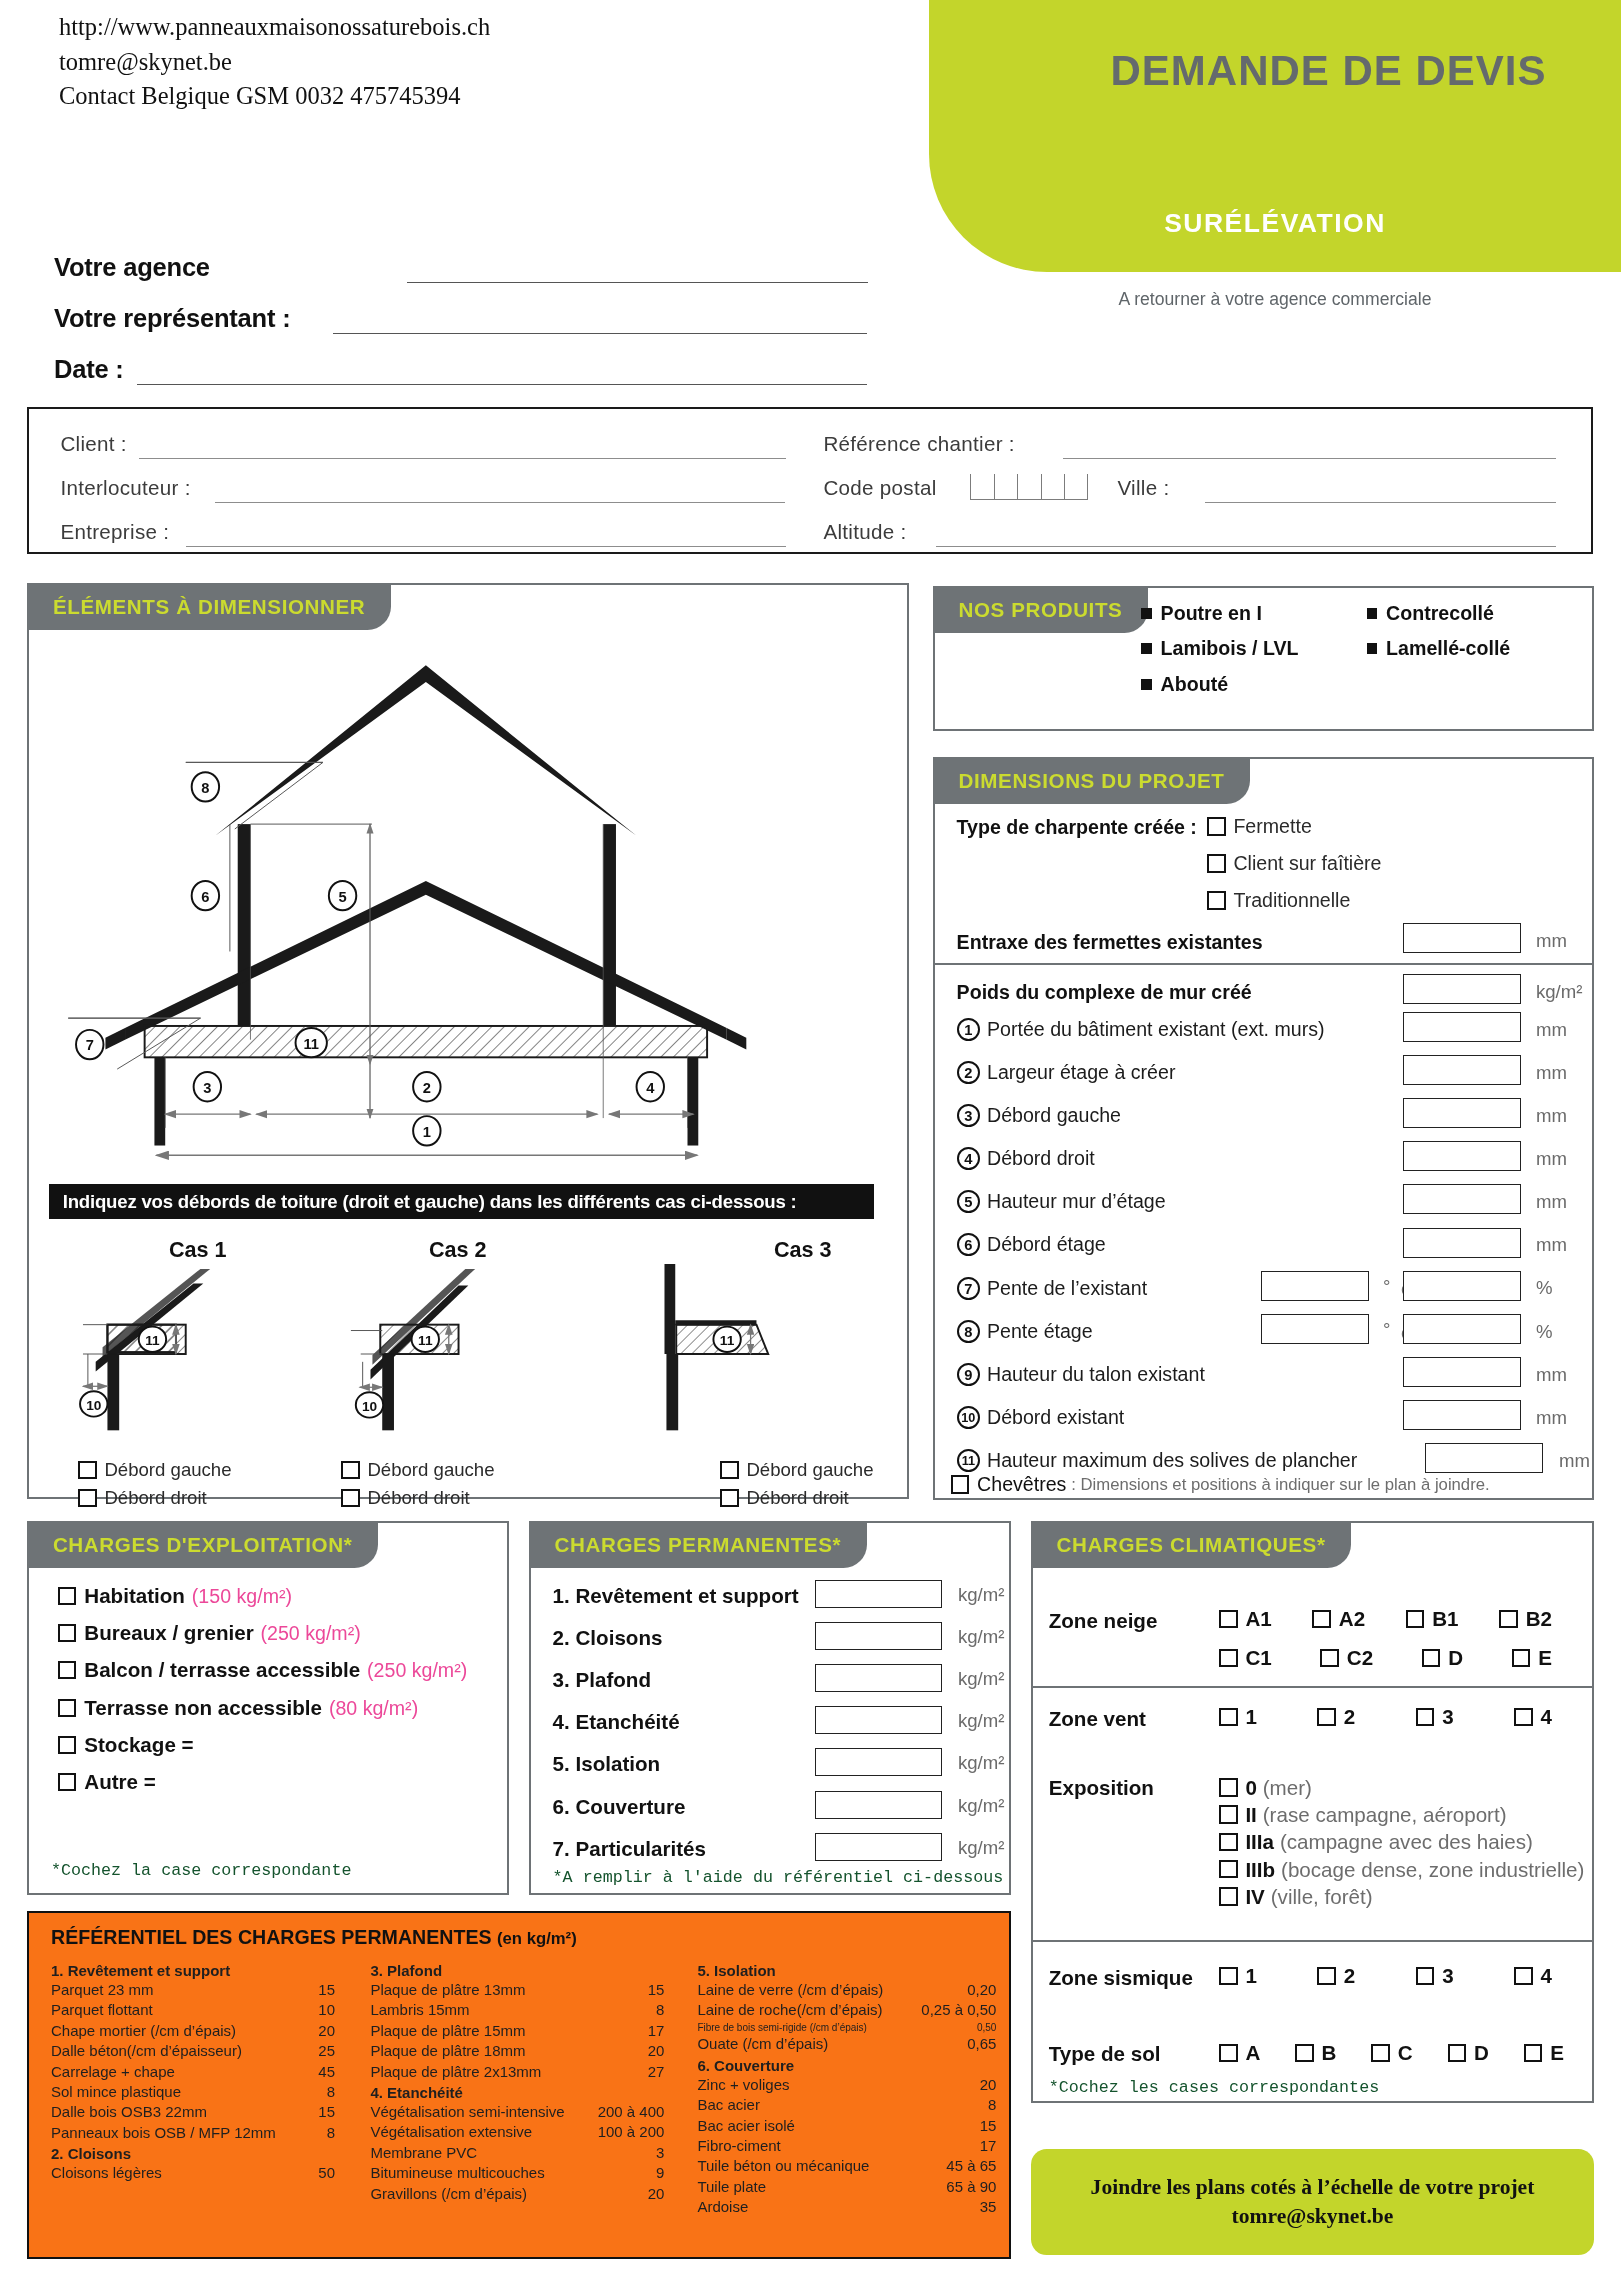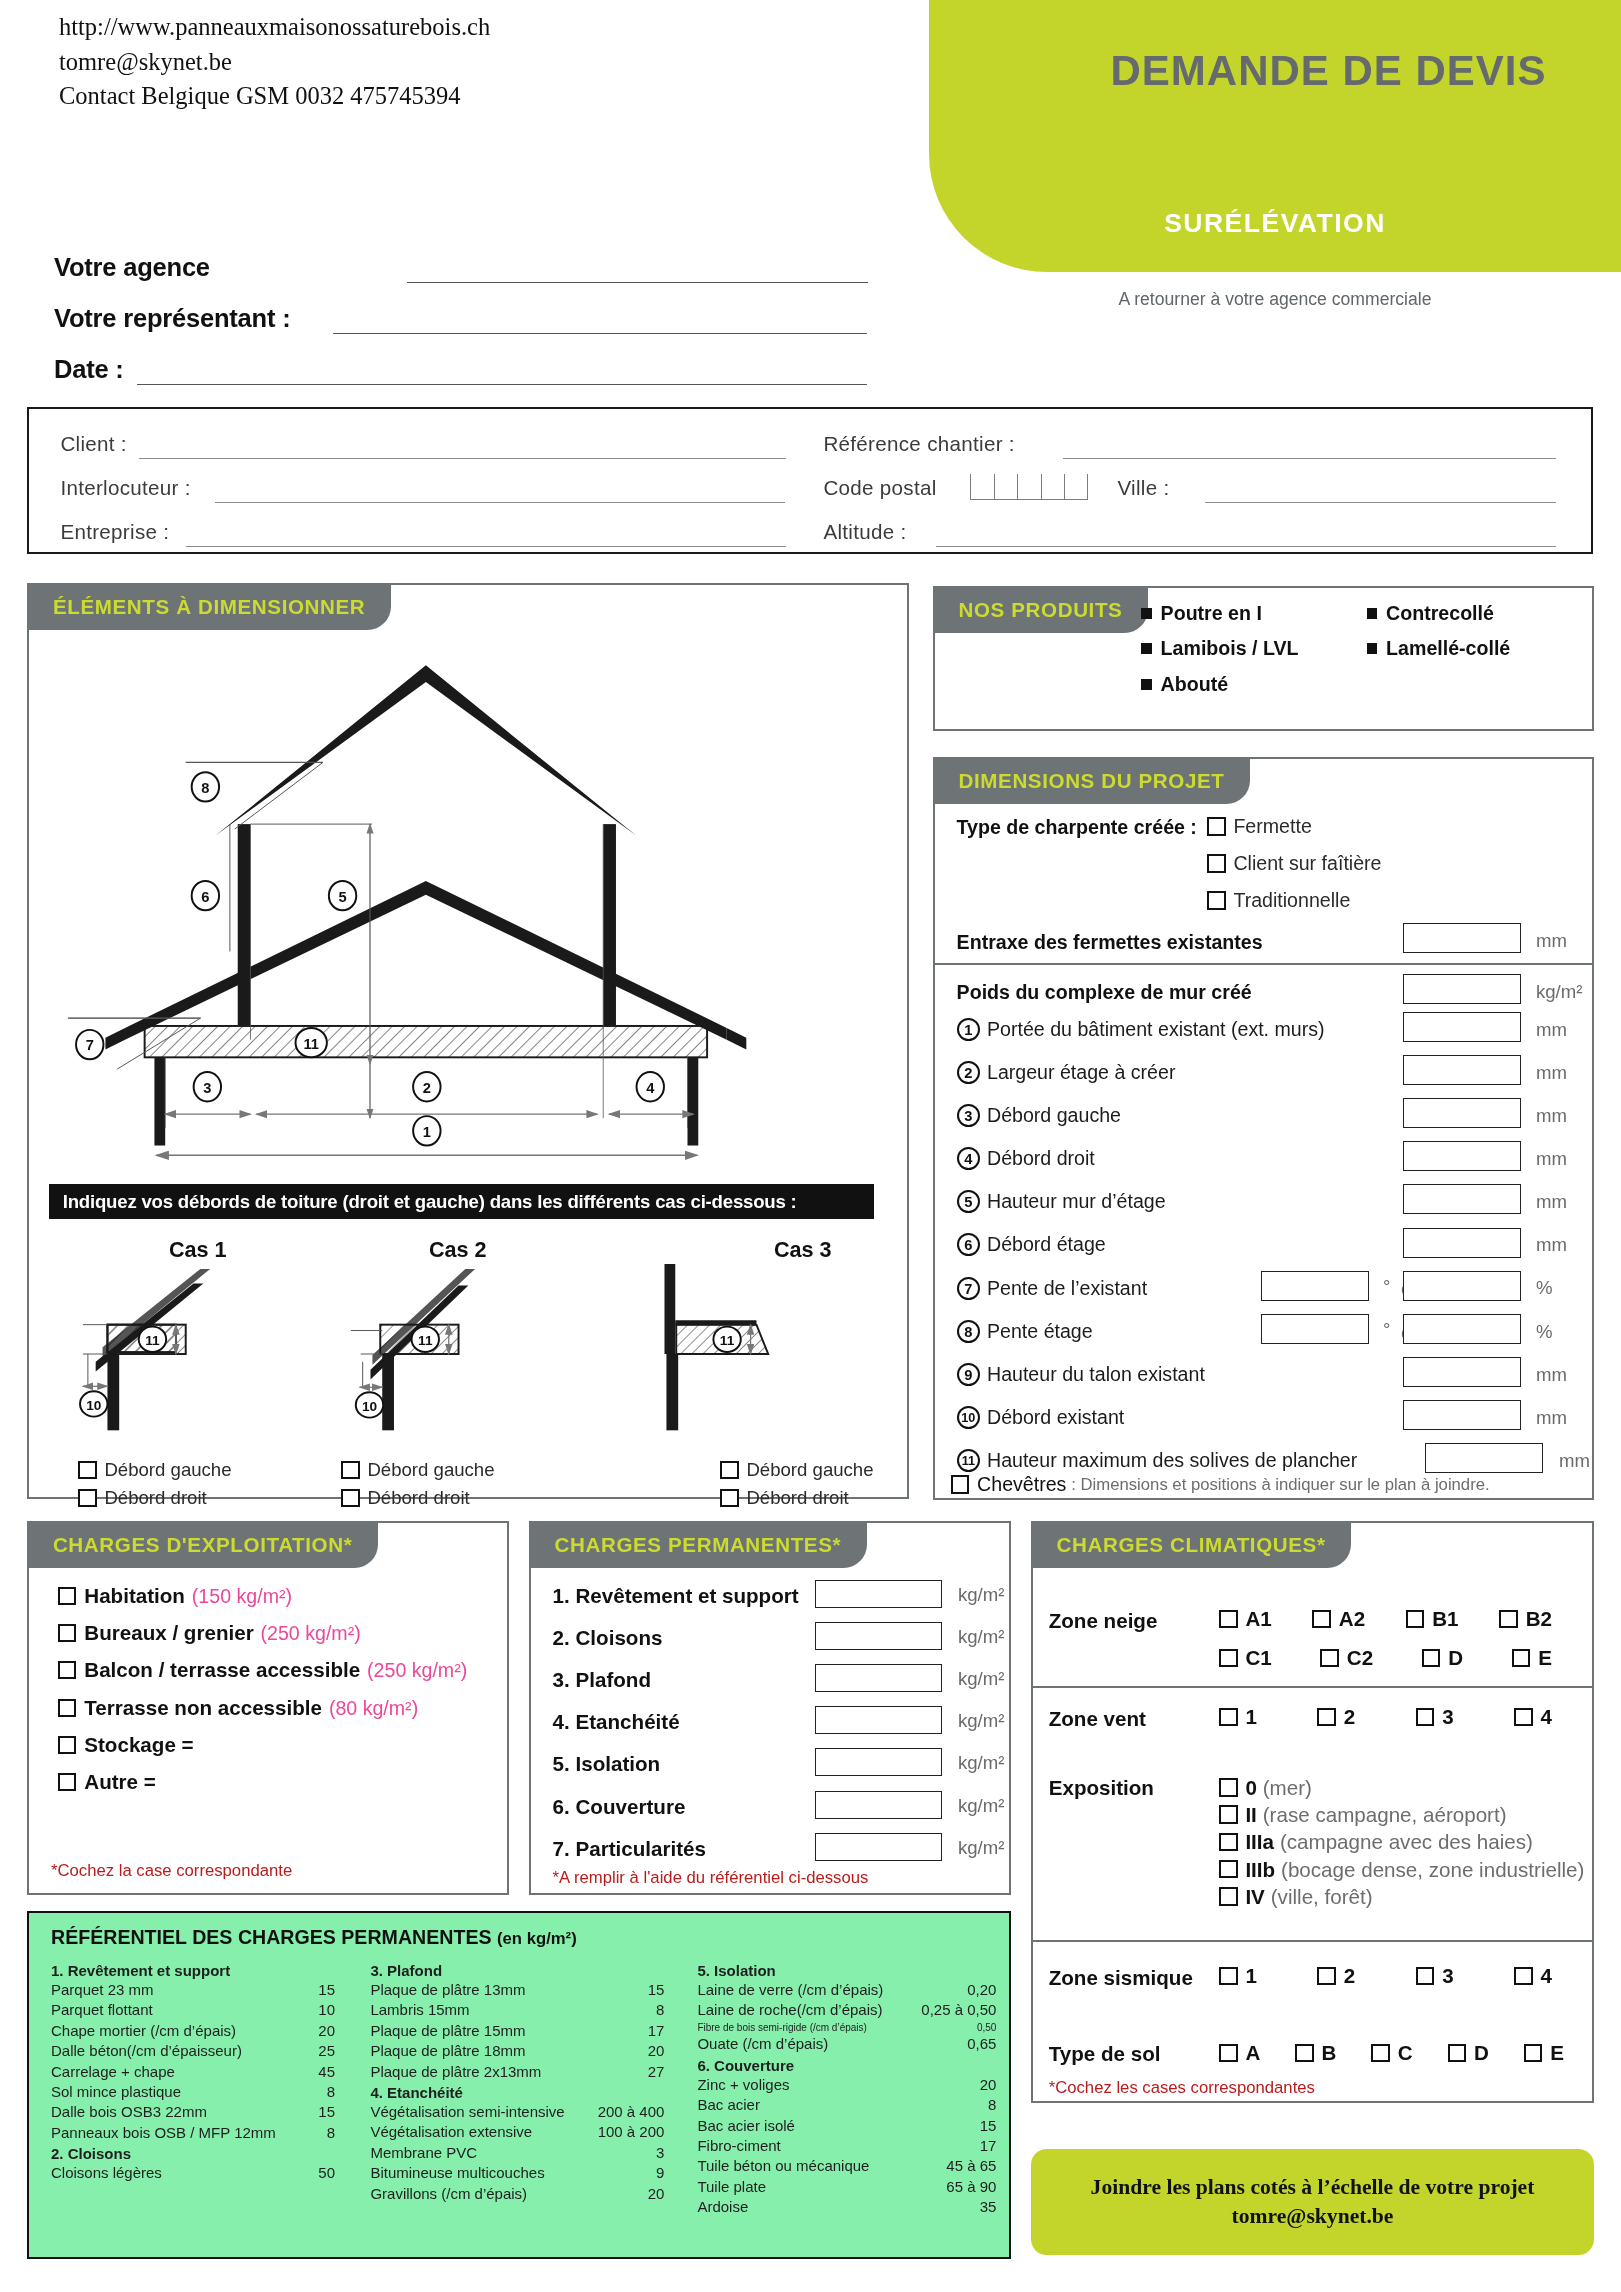--- a/index.html
+++ b/index.html
@@ -110,36 +110,36 @@
   .sep-line { position:absolute; border-top:2px solid #6e7376; left:0; width:657px; }
 
   
   #expl-panel { left:27.4px; top:1521px; width:482px; height:374px; }
   #perm-panel { left:529px; top:1521px; width:482px; height:374px; }
   #clim-panel { left:1031px; top:1521px; width:563px; height:582px; }
 
   .ex-row { position:absolute; display:flex; align-items:center; font-size:20.6px; }
   .ex-row b { font-weight:bold; color:#111; }
   .ex-row i { font-style:normal; color:#ec4899; margin-left:6.9px; font-size:19.6px; }
-  .foot-note { position:absolute; font-size:16.7px; color:#b91c1c; }
+  .foot-note { position:absolute; font-size:16.7px; color:#14532d;font-family:Liberation Mono, monospace; }
 
   .pm-row { position:absolute; display:flex; align-items:center;
             font-size:20.6px; font-weight:bold; color:#111; }
 
   .clim-lbl { position:absolute; font-size:20.6px; font-weight:bold; color:#111; }
   .clim-opts { position:absolute; display:flex; font-size:20.6px; font-weight:bold; color:#111; }
   .clim-opts > div { display:flex; align-items:center; }
   .expo-list { position:absolute; font-size:20.6px; line-height:1.32; color:#111; }
   .expo-list > div { display:flex; align-items:center; }
   .expo-list em { font-style:normal; font-weight:bold; margin-right:5.9px; }
   .expo-list span.par { font-weight:normal; color:#6d6d6d; }
 
   
   #ref-panel { position:absolute; left:27.4px; top:1911px; width:984px; height:348px;
-               border:2.9px solid #111; background:#86efac; }
+               border:2.9px solid #111; background:#f97316; }
   #ref-title { position:absolute; left:21.6px; top:12.7px; font-size:19.6px; font-weight:bold; color:#111; }
   #ref-title span { font-size:16.7px; }
   .ref-col { position:absolute; top:47px; font-size:15px; color:#1f1f1f; }
   .ref-head { font-weight:bold; margin-top:2px; margin-bottom:1px; font-size:15px;}
   .ref-item { display:flex; justify-content:space-between; line-height:1.36; }
   .ref-item .v { margin-left:9.8px; white-space:nowrap; }
 
   
   #footer-green {
     position:absolute; left:1031px; top:2149px; width:563px; height:106px;

